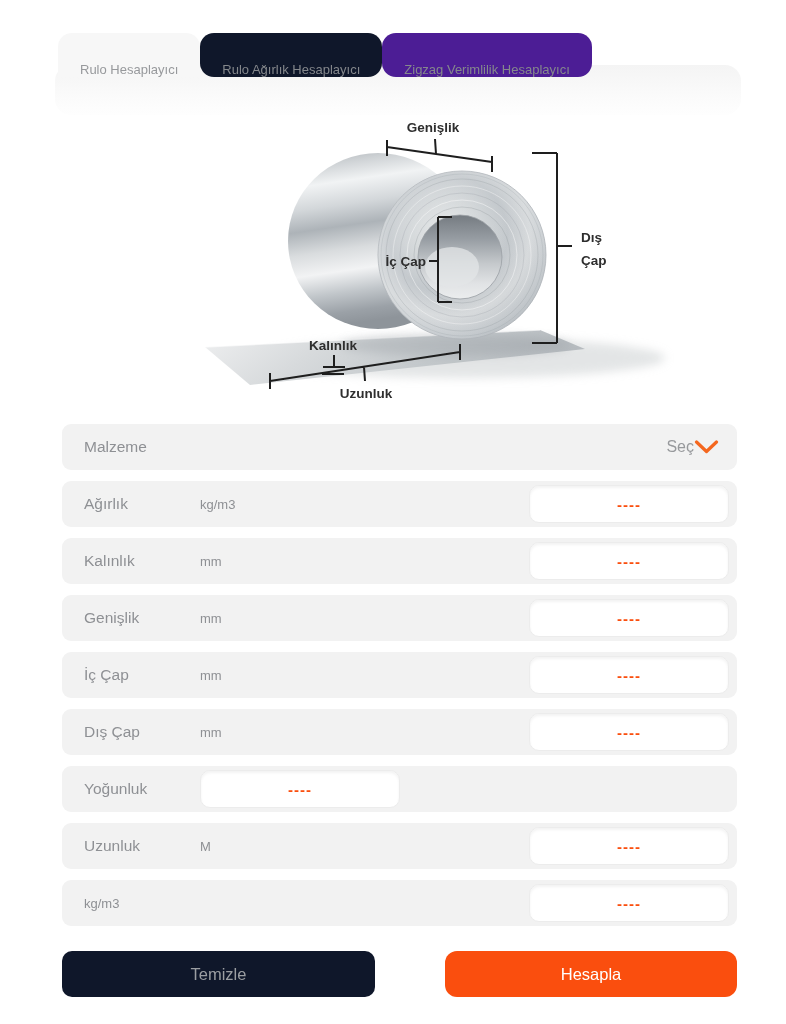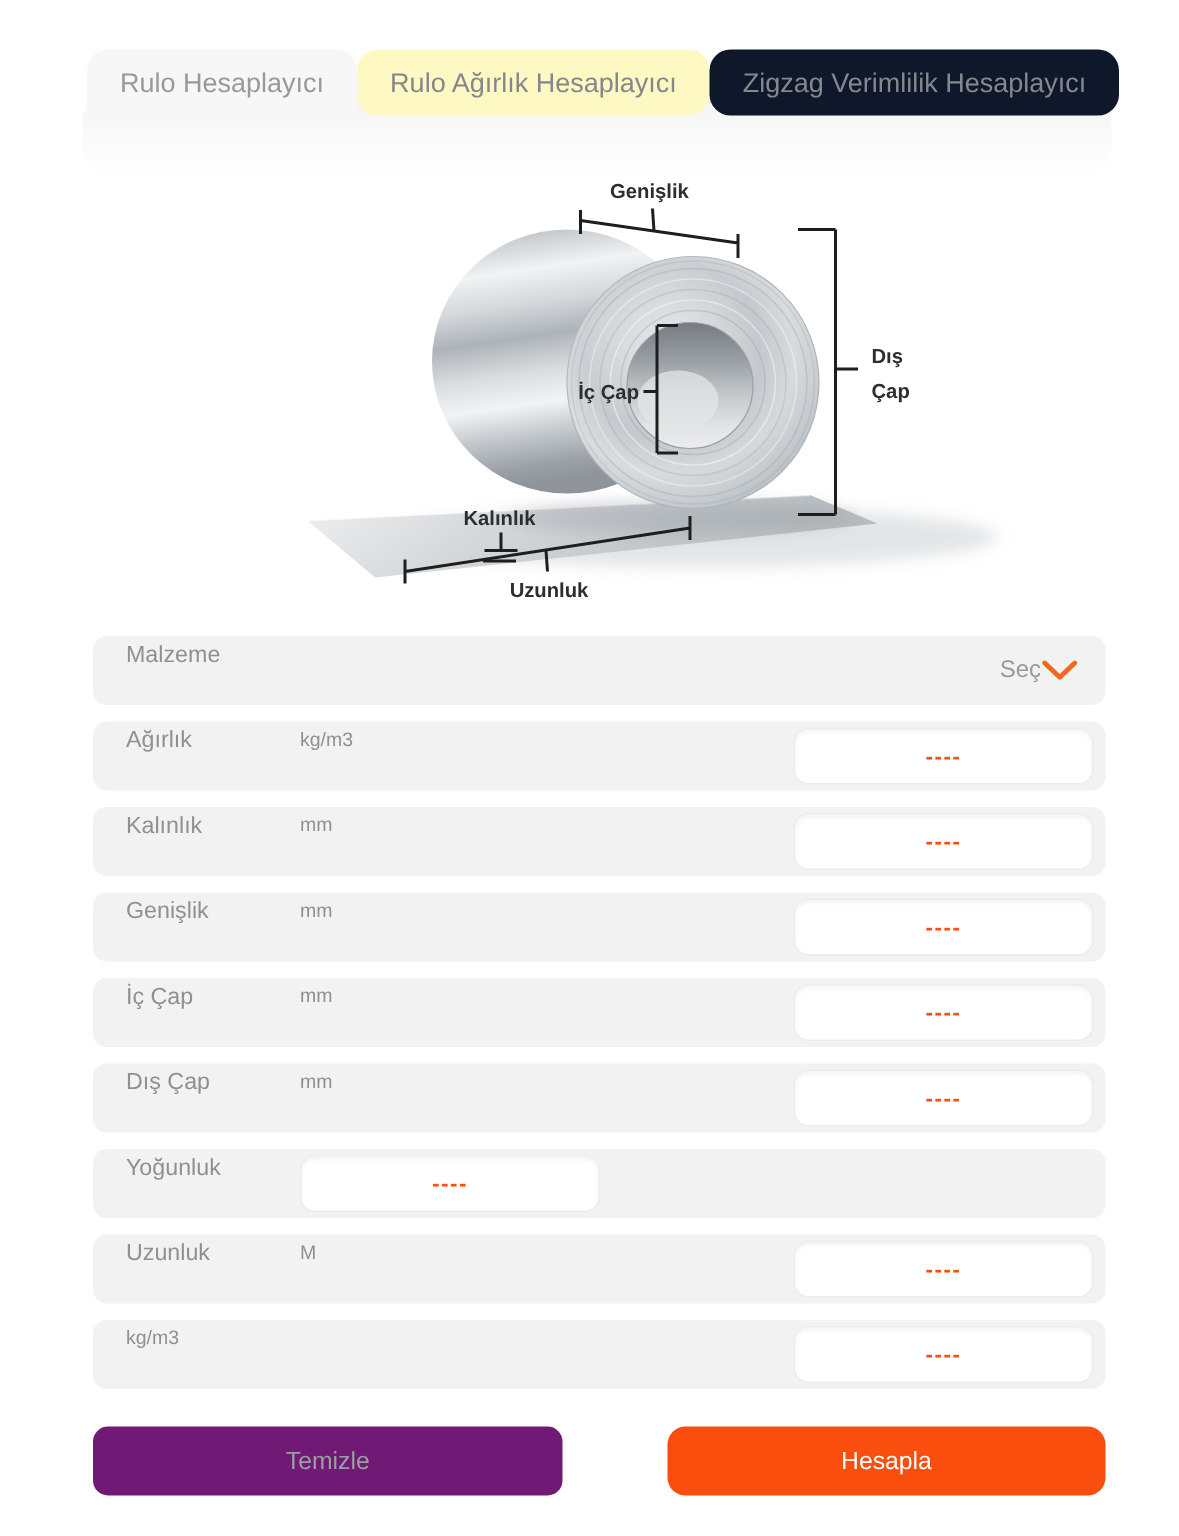--- a/index.html
+++ b/index.html
@@ -6,42 +6,42 @@
   * { box-sizing:border-box; }
   html,body { margin:0; padding:0; }
   body {
     width:786px; height:1024px; background:#ffffff; overflow:hidden; position:relative;
     font-family:"Liberation Sans", sans-serif;
   }
 
   
   .tabbar { display:flex; padding:33px 0 0 58px; position:relative; z-index:2; }
   .tab {
-    height:44px; display:flex; align-items:center; padding:0 22px;
-    font-size:18px; color:#8c8f93; border-radius:14px; white-space:nowrap; cursor:pointer;
+    height:44px; display:flex; align-items:flex-end; padding:0 22px;
+    font-size:13px; color:#8c8f93; border-radius:14px; white-space:nowrap; cursor:pointer;
   }
   .tab--active { background:#f7f7f7; border-radius:14px 14px 0 0; color:#97999c; }
-  .tab--i1 { background:#fef9c3; color:#84878b; }
-  .tab--i2 { background:#0f172a; color:#85888c; }
+  .tab--i1 { background:#0f172a; color:#84878b; }
+  .tab--i2 { background:#4c1d95; color:#85888c; }
 
   .panel {
     height:50px; margin:-12px 45px 0 55px; border-radius:16px; position:relative; z-index:1;
     background:linear-gradient(180deg,#f4f4f4 0%, #fbfbfb 65%, #fefefe 100%);
   }
 
   
   .diagram { height:308px; position:relative; }
   .diagram svg { display:block; }
   .dim-line { stroke:#1e1e1e; stroke-width:2; fill:none; }
   .dim-text { font-family:"Liberation Sans", sans-serif; font-size:13.5px; font-weight:bold; fill:#2e2e2e; }
 
   
   .form { margin:1px 49px 0 62px; }
   .row {
-    display:flex; min-height:46px; background:#f2f2f2;
+    display:flex; align-items:center; min-height:46px; background:#f2f2f2;
     border-radius:9px; margin-bottom:11px; padding:4px 8px 4px 22px;
   }
   .row-label { width:116px; font-size:15.5px; color:#8e9094; line-height:1.2; }
   .row-unit  { flex:1; font-size:13px; color:#8e9094; }
   .row-input {
     width:200px; height:38px; background:#fff; border:1px solid #ececec; border-radius:10px;
     text-align:center; font-size:15px; font-weight:bold; color:#444; outline:none;
     box-shadow: inset 0 2px 3px rgba(0,0,0,0.05);
     font-family:"Liberation Sans", sans-serif;
   }
@@ -50,21 +50,21 @@
   .select-wrap { margin-left:auto; display:flex; align-items:center; padding-right:10px; cursor:pointer; }
   .select-label { font-size:16px; color:#97999c; }
   .chevron { display:block; }
 
   
   .actions { display:flex; justify-content:space-between; margin:25px 49px 0 62px; }
   .btn {
     height:46px; border:none; border-radius:11px; font-size:16.5px; cursor:pointer;
     font-family:"Liberation Sans", sans-serif;
   }
-  .btn-clear { width:313px; background:#701a75; color:#9b9ea2; border-radius:10px; }
+  .btn-clear { width:313px; background:#0f172a; color:#9b9ea2; border-radius:10px; }
   .btn-calc  { width:292px; background:var(--accent); color:#ffffff; border-radius:12px; }
 </style>
 </head>
 <body>
 
 <div class="tabbar" id="tabbar">
   <div class="tab tab--active">
     <span>Rulo Hesaplayıcı</span>
   </div>
 

